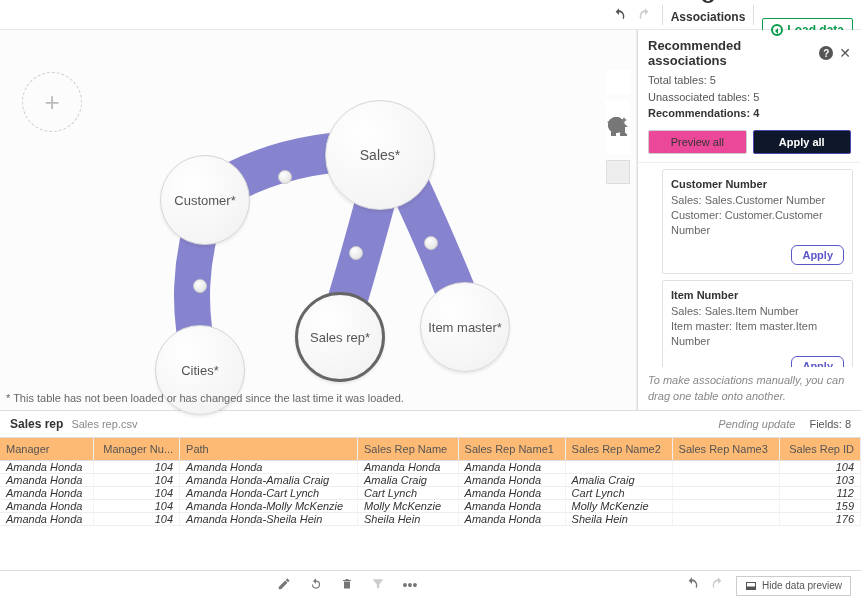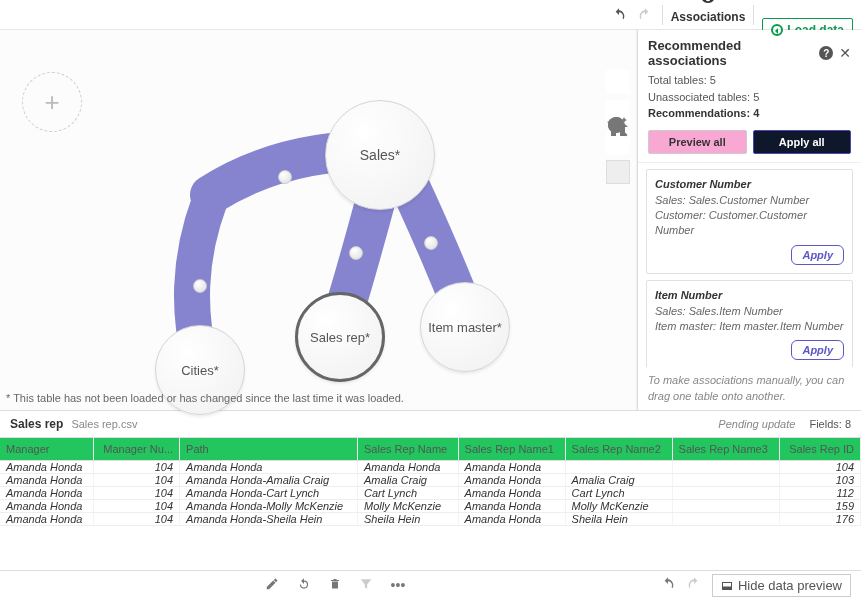--- a/index.html
+++ b/index.html
@@ -35,48 +35,48 @@
   .panel { width: 224px; background: #fff; border-left: 1px solid #ddd; display: flex; flex-direction: column; }
   .panel-hdr { padding: 8px 10px 4px; display: flex; align-items: center; justify-content: space-between; }
   .panel-hdr h3 { font-size: 13px; font-weight: bold; }
   .panel-hdr .icons { display: flex; gap: 6px; align-items: center; }
   .help-icon { width: 14px; height: 14px; border-radius: 50%; background: #555; color: #fff; font-size: 10px; display: flex; align-items: center; justify-content: center; font-weight: bold; }
   .close-x { font-size: 14px; color: #555; cursor: pointer; }
   .panel-meta { padding: 0 10px 8px; font-size: 11px; color: #555; line-height: 1.5; }
   .panel-meta .bold { font-weight: bold; color: #333; }
   .btn-row { display: flex; gap: 6px; padding: 0 10px 8px; }
   .btn { flex: 1; padding: 5px 0; font-size: 11px; text-align: center; border-radius: 2px; cursor: pointer; }
-  .btn.preview { background: #f9a8d4; border: 1px solid #ccc; color: #333; font-weight:bold;}
+  .btn.preview { background: #ec4899; border: 1px solid #ccc; color: #333; font-weight:normal;}
   .btn.apply-all { background: #0f172a; color: #fff; border: 1px solid #4a47b0; font-weight:bold;}
-  .cards { flex: 1; overflow-y: auto; padding: 0 4px 0 4px; border-top:1px solid #eee;font-style:italic;}
+  .cards { flex: 1; overflow-y: auto; padding: 0 4px 0 20px; border-top:1px solid #eee;}
   .card { border: 1px solid #e0e0e0; border-radius: 2px; margin: 6px 4px; padding: 8px; font-size: 11px; position: relative; }
   .card .title { font-weight: bold; margin-bottom: 3px; color:#333;}
   .card .line { color: #666; line-height: 1.4; }
   .card .apply-btn { position: relative; float: right; margin-top: 6px; padding: 3px 10px; border: 1px solid #5b57c7; color: #5b57c7; border-radius: 6px; cursor: pointer; font-weight:bold;}
   .hint { font-size: 11px; font-style: italic; color: #888; padding: 6px 10px; line-height:1.4;}
   
   .preview-hdr { display: flex; align-items: center; padding: 6px 10px; border-top: 1px solid #ddd; border-bottom: 1px solid #ddd; font-size: 12px; }
   .preview-hdr .tname { font-weight: bold; margin-right: 8px; }
   .preview-hdr .fname { color: #888; font-size: 11px; }
   .preview-hdr .spacer { flex: 1; }
   .preview-hdr .pending { font-style: italic; color: #888; margin-right: 14px; font-size:11px;}
   .preview-hdr .fields { color: #555; font-size:11px;}
   
   .table-wrap { height: 120px; overflow: auto; }
   table { width: 100%; border-collapse: collapse; font-size: 11px; }
-  th { text-align: left; padding: 5px 6px; border-bottom: 1px solid #ddd; border-right: 1px solid #eee; background: #22c55e; color: #555; font-weight: normal; }
+  th { text-align: left; padding: 5px 6px; border-bottom: 1px solid #ddd; border-right: 1px solid #eee; background: #fdba74; color: #555; font-weight: normal; }
   td { padding: 0 6px; border-bottom: 1px solid #eee; border-right: 1px solid #f3f3f3; white-space: nowrap; font-style: italic; }
   td.num, th.num { text-align: right; }
   
   .footer { position: absolute; bottom: 0; left: 0; right: 0; height: 30px; border-top: 1px solid #ddd; display: flex; align-items: center; padding: 0 10px; background: #fff; }
   .footer .center { flex: 1; display: flex; justify-content: center; gap: 18px; }
   .footer .f-icon { color: #777; cursor: pointer; font-size: 14px; }
   .footer .f-icon.disabled { color: #ccc; }
   .footer .right { display: flex; align-items: center; gap: 10px; }
-  .hide-btn { display: flex; align-items: center; gap: 5px; border: 1px solid #ccc; padding: 3px 8px; font-size: 13px; cursor: pointer; color:#555;}
+  .hide-btn { display: flex; align-items: center; gap: 5px; border: 1px solid #ccc; padding: 3px 8px; font-size: 10px; cursor: pointer; color:#555;}
   
   .cursor-hand { position:absolute; pointer-events:none; }
 </style>
 </head>
 <body>
 
 <div class="toolbar">
   <div class="tb-icon">
       <svg width="16" height="16" viewBox="0 0 24 24">
         <path fill="currentColor" d="M12 5V2L7 7l5 5V8c3.3 0 6 2.7 6 6 0 1-.3 2-.7 2.8l1.5 1.5C19.5 17 20 15.6 20 14c0-5-4-9-8-9z"></path>
@@ -110,20 +110,23 @@
 
     <svg>
       <path d="M380 120 Q280 120 210 165" stroke="#8784cf" stroke-width="40" fill="none" stroke-linecap="round"></path>
       <path d="M210 170 Q180 250 200 330" stroke="#8784cf" stroke-width="36" fill="none" stroke-linecap="round"></path>
       <path d="M385 135 Q360 230 340 295" stroke="#8784cf" stroke-width="40" fill="none" stroke-linecap="round"></path>
       <path d="M400 135 Q440 220 465 285" stroke="#8784cf" stroke-width="40" fill="none" stroke-linecap="round"></path>
     </svg>
 
     <div class="bubble lg" style="left:325px; top:70px">
         <span>Sales*</span>
+      </div>
+    <div class="bubble md" style="left:160px; top:125px">
+        <span>Customer*</span>
       </div>
     <div class="bubble md" style="left:155px; top:295px">
         <span>Cities*</span>
       </div>
     <div class="bubble md sel" style="left:295px; top:262px">
         <span>Sales rep*</span>
       </div>
     <div class="bubble md" style="left:420px; top:252px">
         <span>Item master*</span>
       </div>

